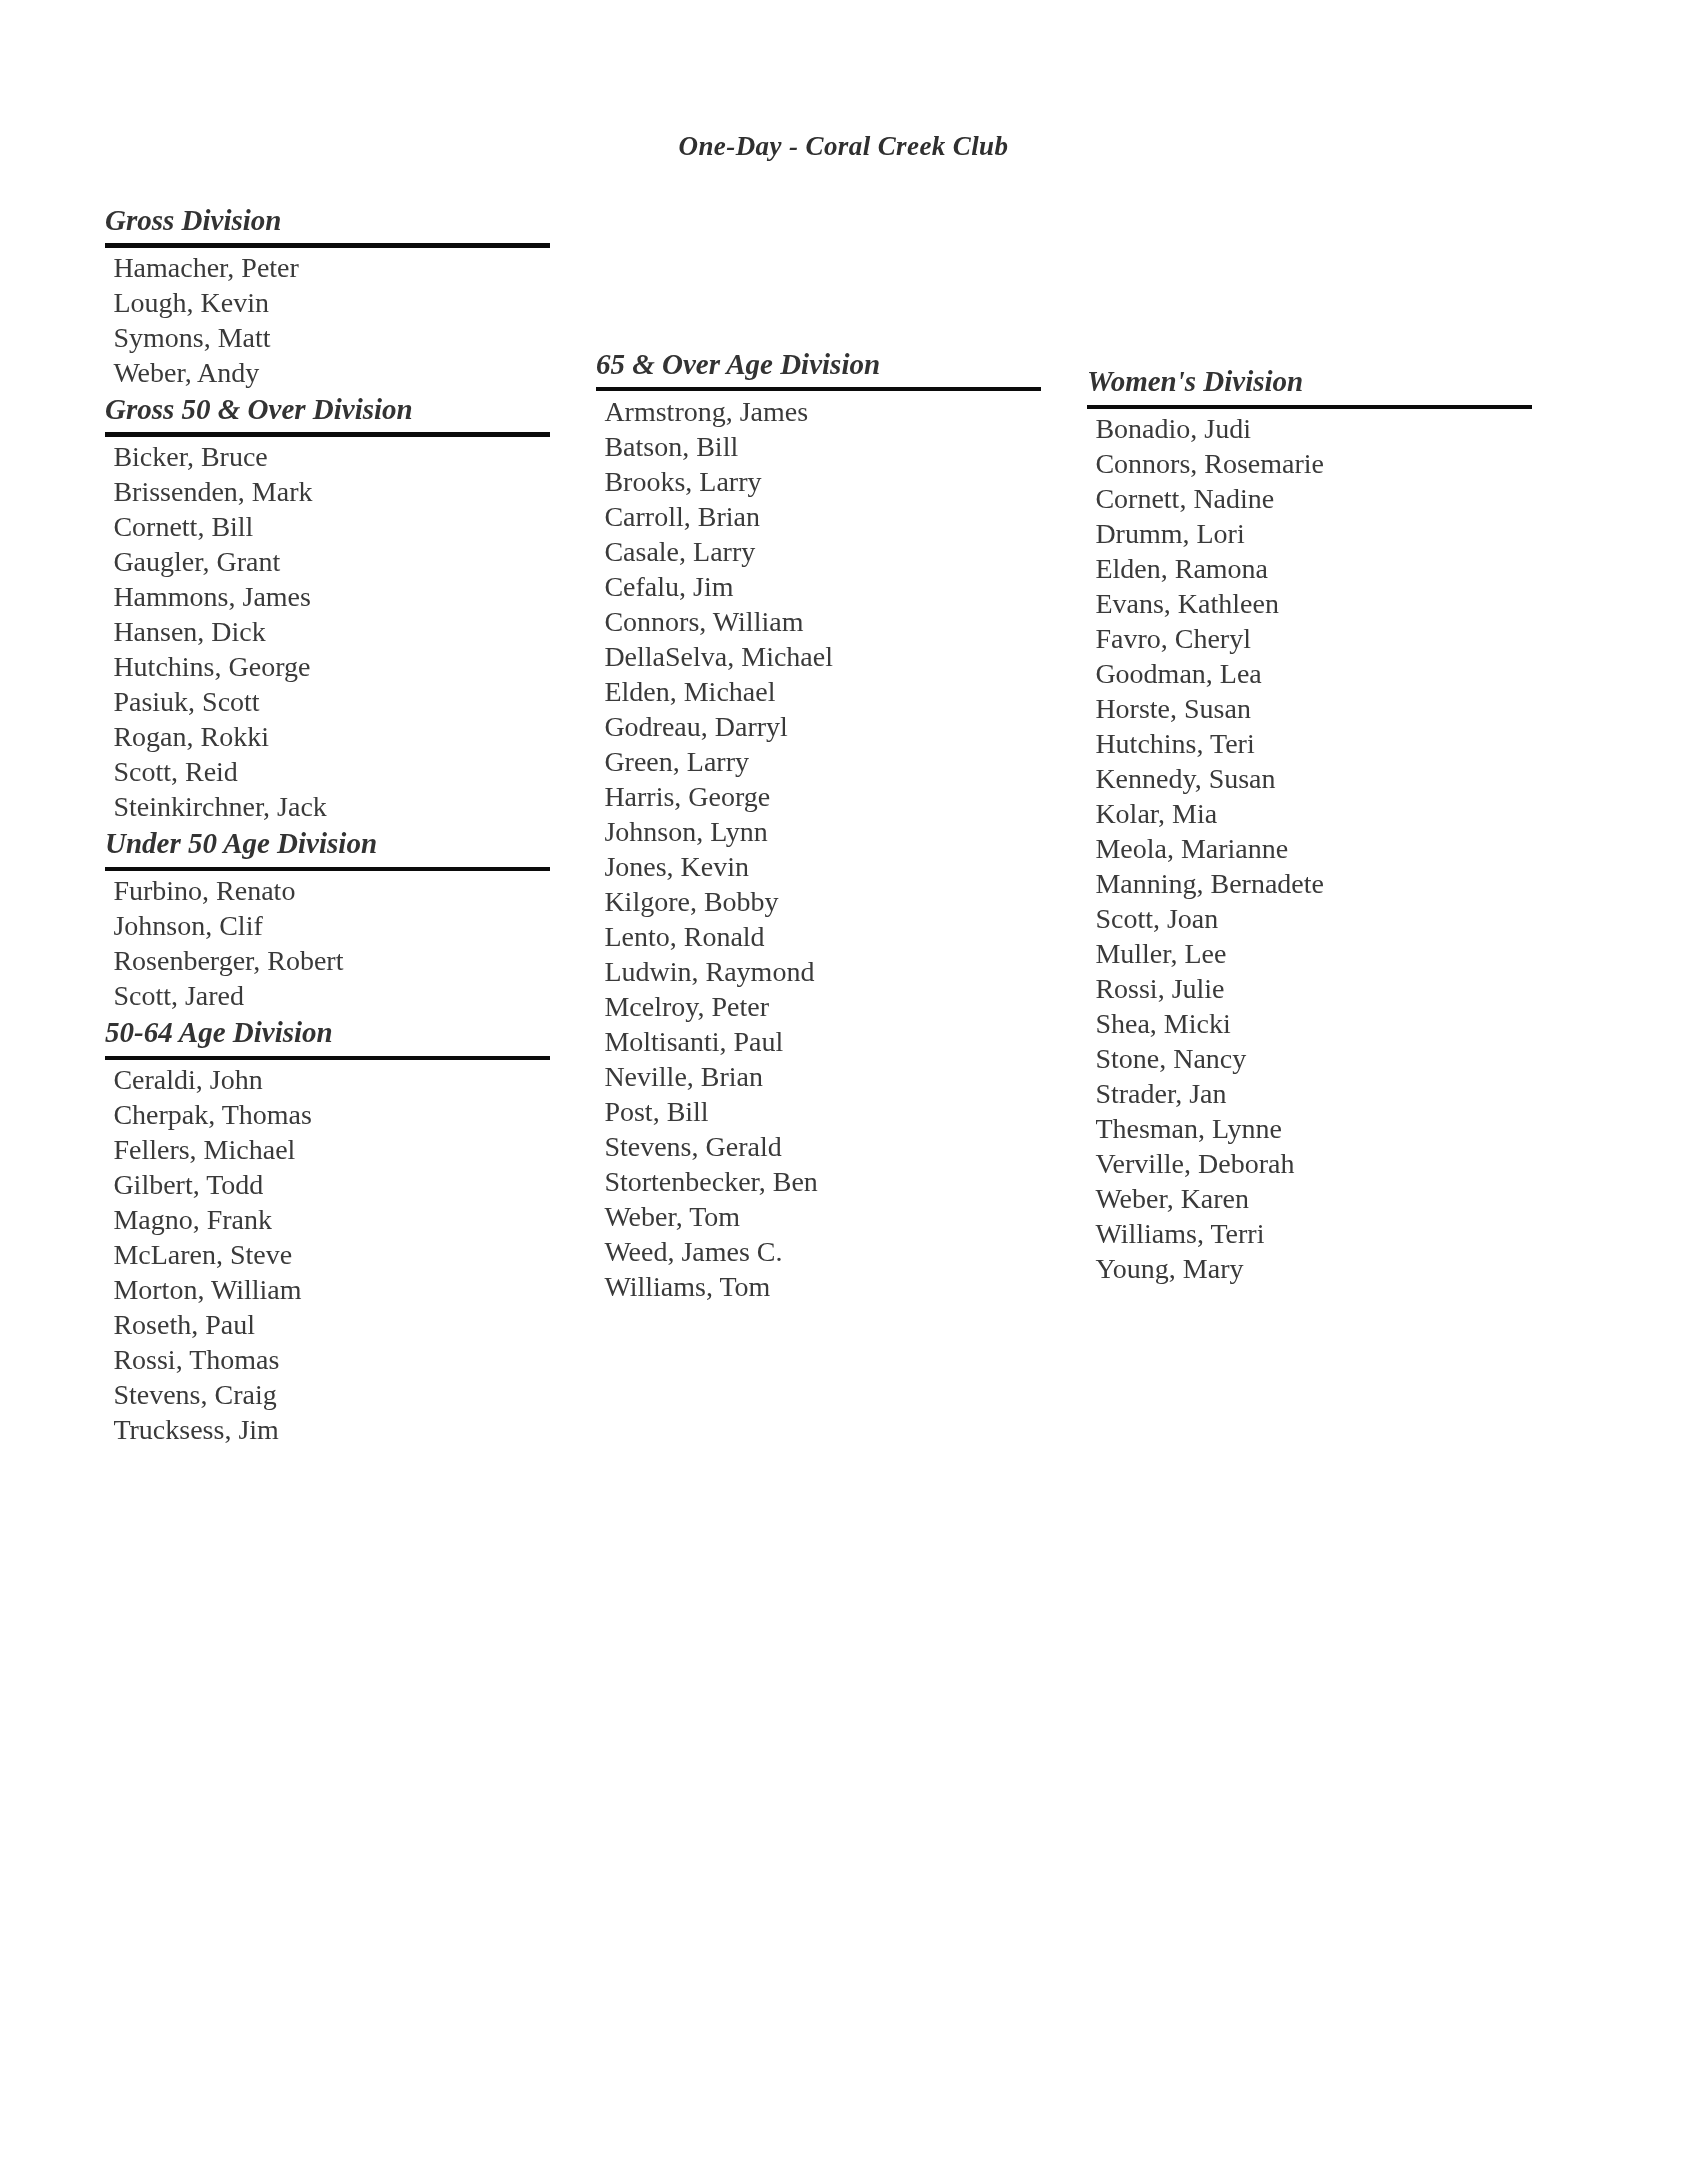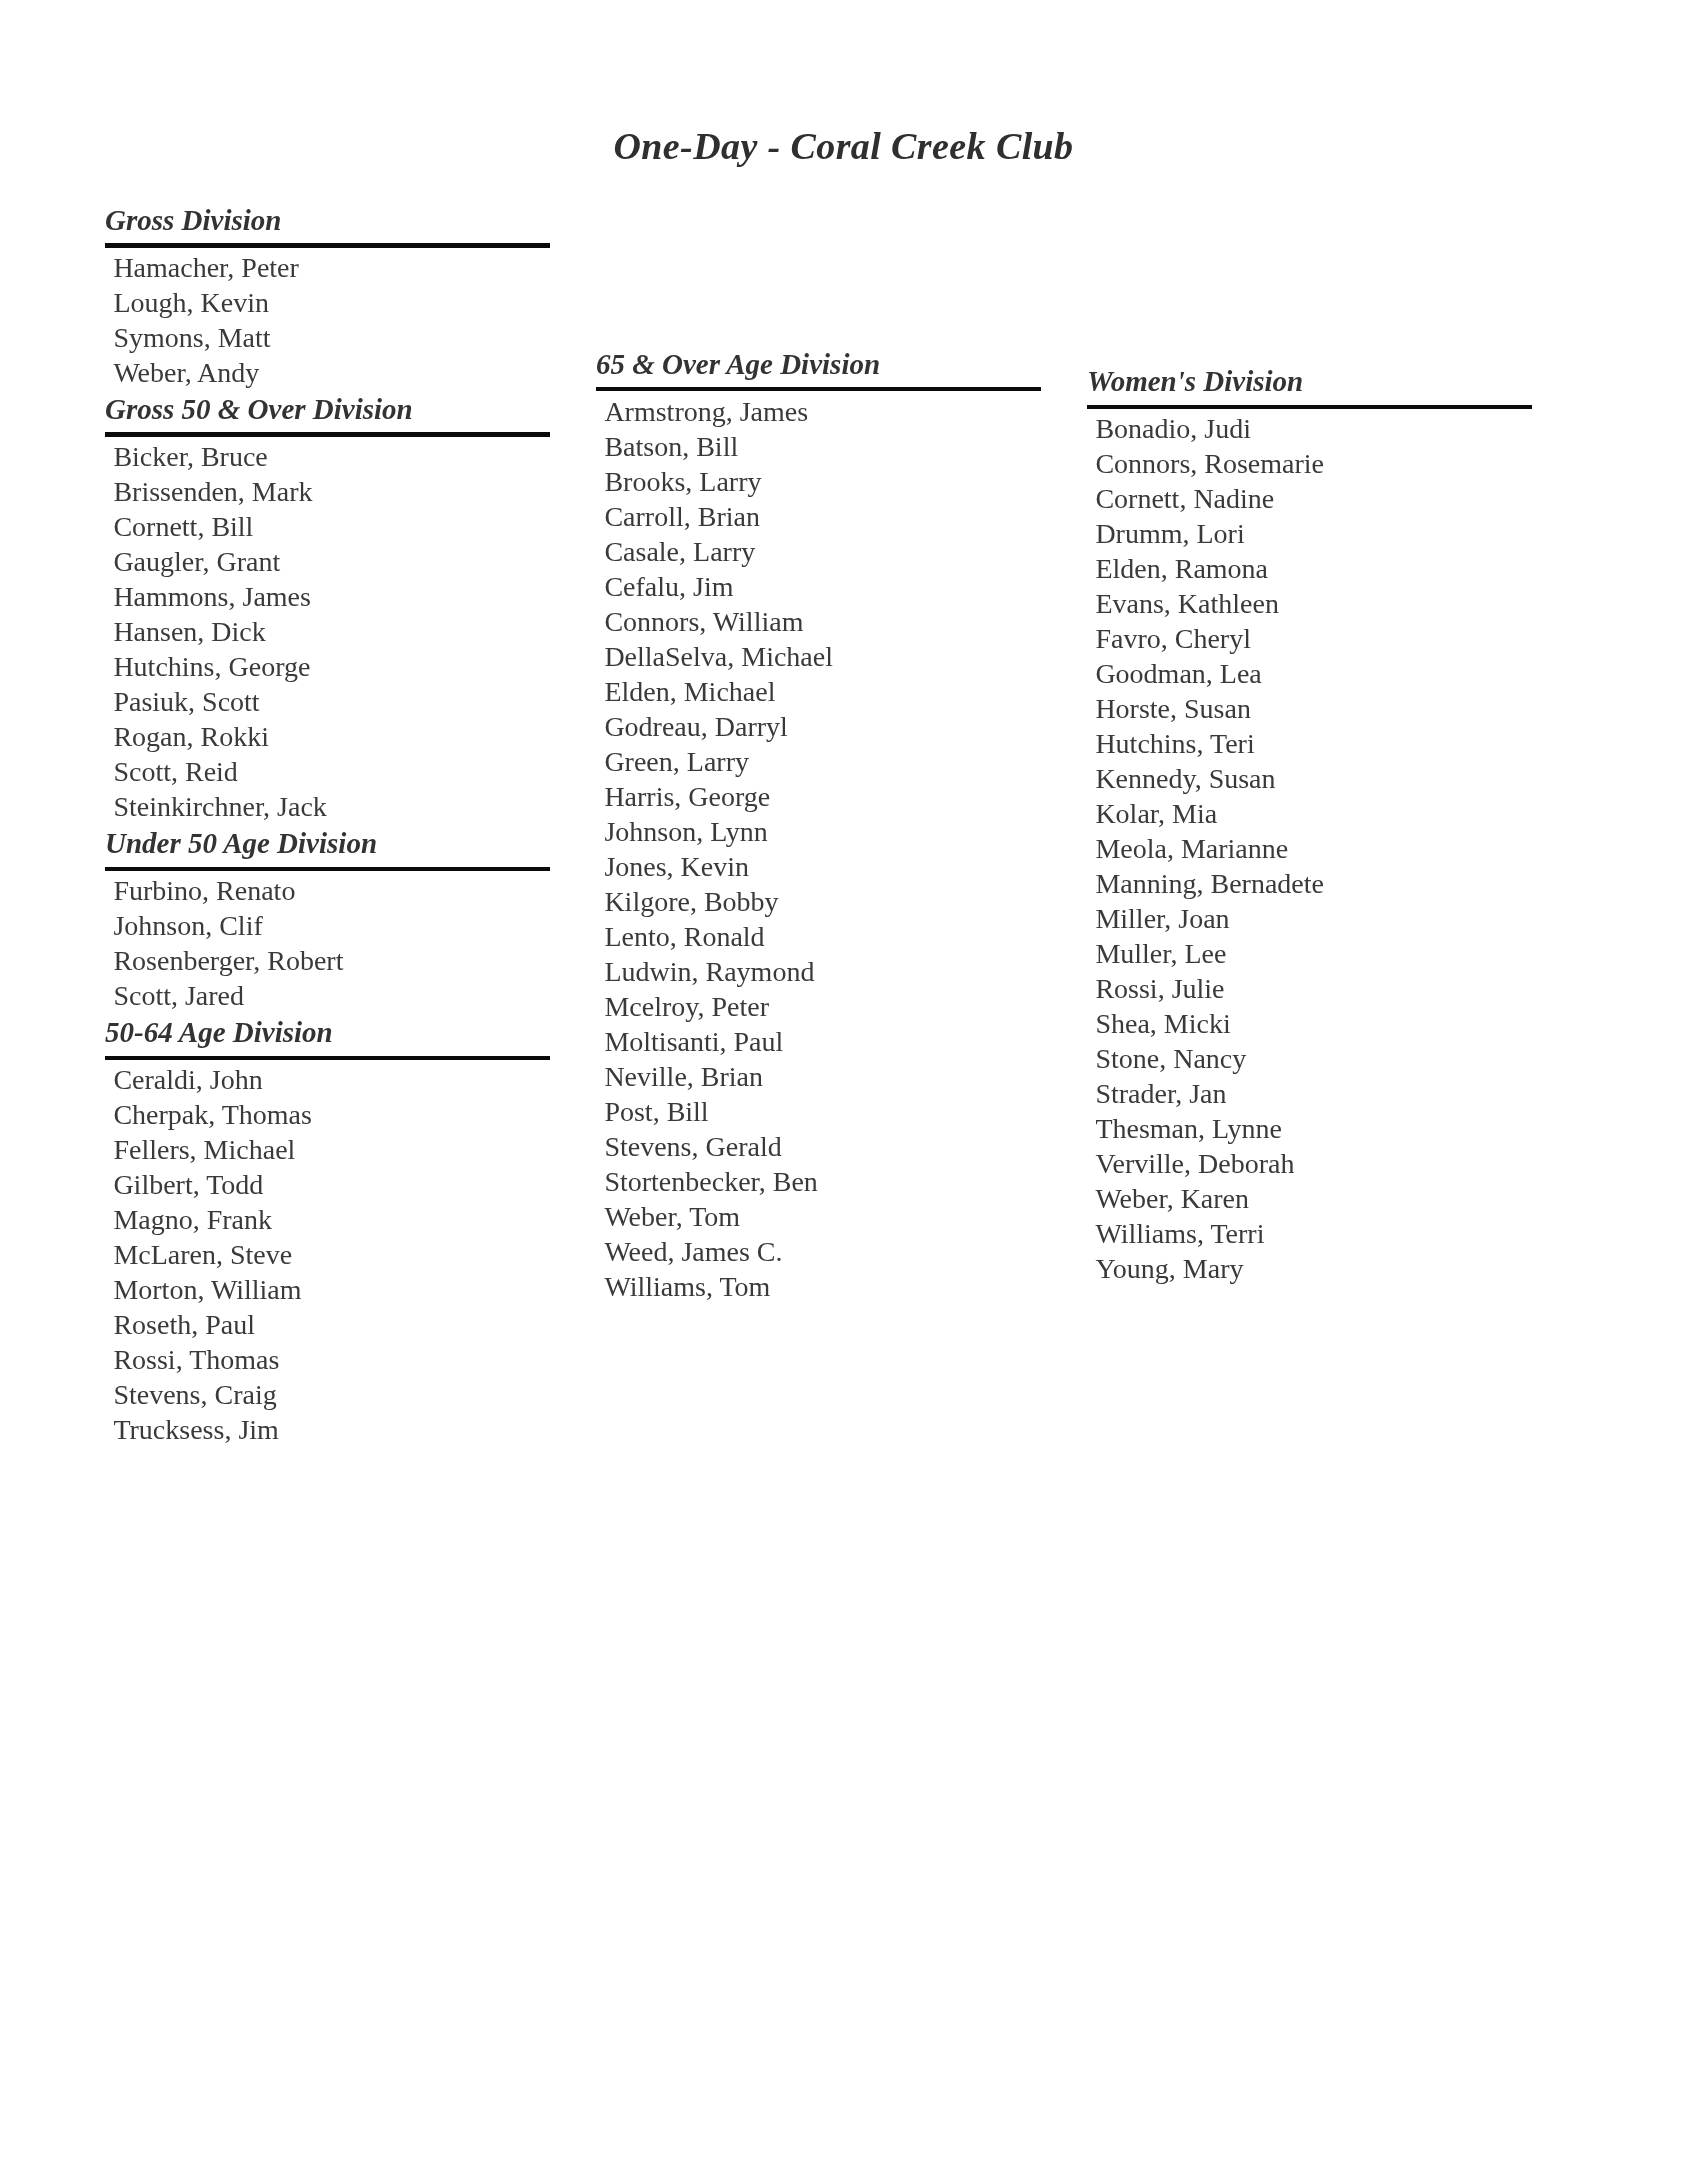--- a/index.html
+++ b/index.html
@@ -16,21 +16,21 @@
     color: #333333;
     overflow: hidden;
   }
   .title {
     position: absolute;
     top: 123px;
     left: 0;
     width: 100%;
     margin: 0;
     text-align: center;
-    font-size: 38px;
+    font-size: 27px;
     line-height: 47px;
     font-weight: bold;
     font-style: italic;
     color: #2f2f2f;
     letter-spacing: 0.4px;
   }
   .columns {
     position: absolute;
     left: 105px;
     top: 201px;
@@ -176,21 +176,21 @@
             <div class="name-row">Elden, Ramona</div>
             <div class="name-row">Evans, Kathleen</div>
             <div class="name-row">Favro, Cheryl</div>
             <div class="name-row">Goodman, Lea</div>
             <div class="name-row">Horste, Susan</div>
             <div class="name-row">Hutchins, Teri</div>
             <div class="name-row">Kennedy, Susan</div>
             <div class="name-row">Kolar, Mia</div>
             <div class="name-row">Meola, Marianne</div>
             <div class="name-row">Manning, Bernadete</div>
-            <div class="name-row">Miller, Joan</div>
+            <div class="name-row">Scott, Joan</div>
             <div class="name-row">Muller, Lee</div>
             <div class="name-row">Rossi, Julie</div>
             <div class="name-row">Shea, Micki</div>
             <div class="name-row">Stone, Nancy</div>
             <div class="name-row">Strader, Jan</div>
             <div class="name-row">Thesman, Lynne</div>
             <div class="name-row">Verville, Deborah</div>
             <div class="name-row">Weber, Karen</div>
             <div class="name-row">Williams, Terri</div>
             <div class="name-row">Young, Mary</div>

